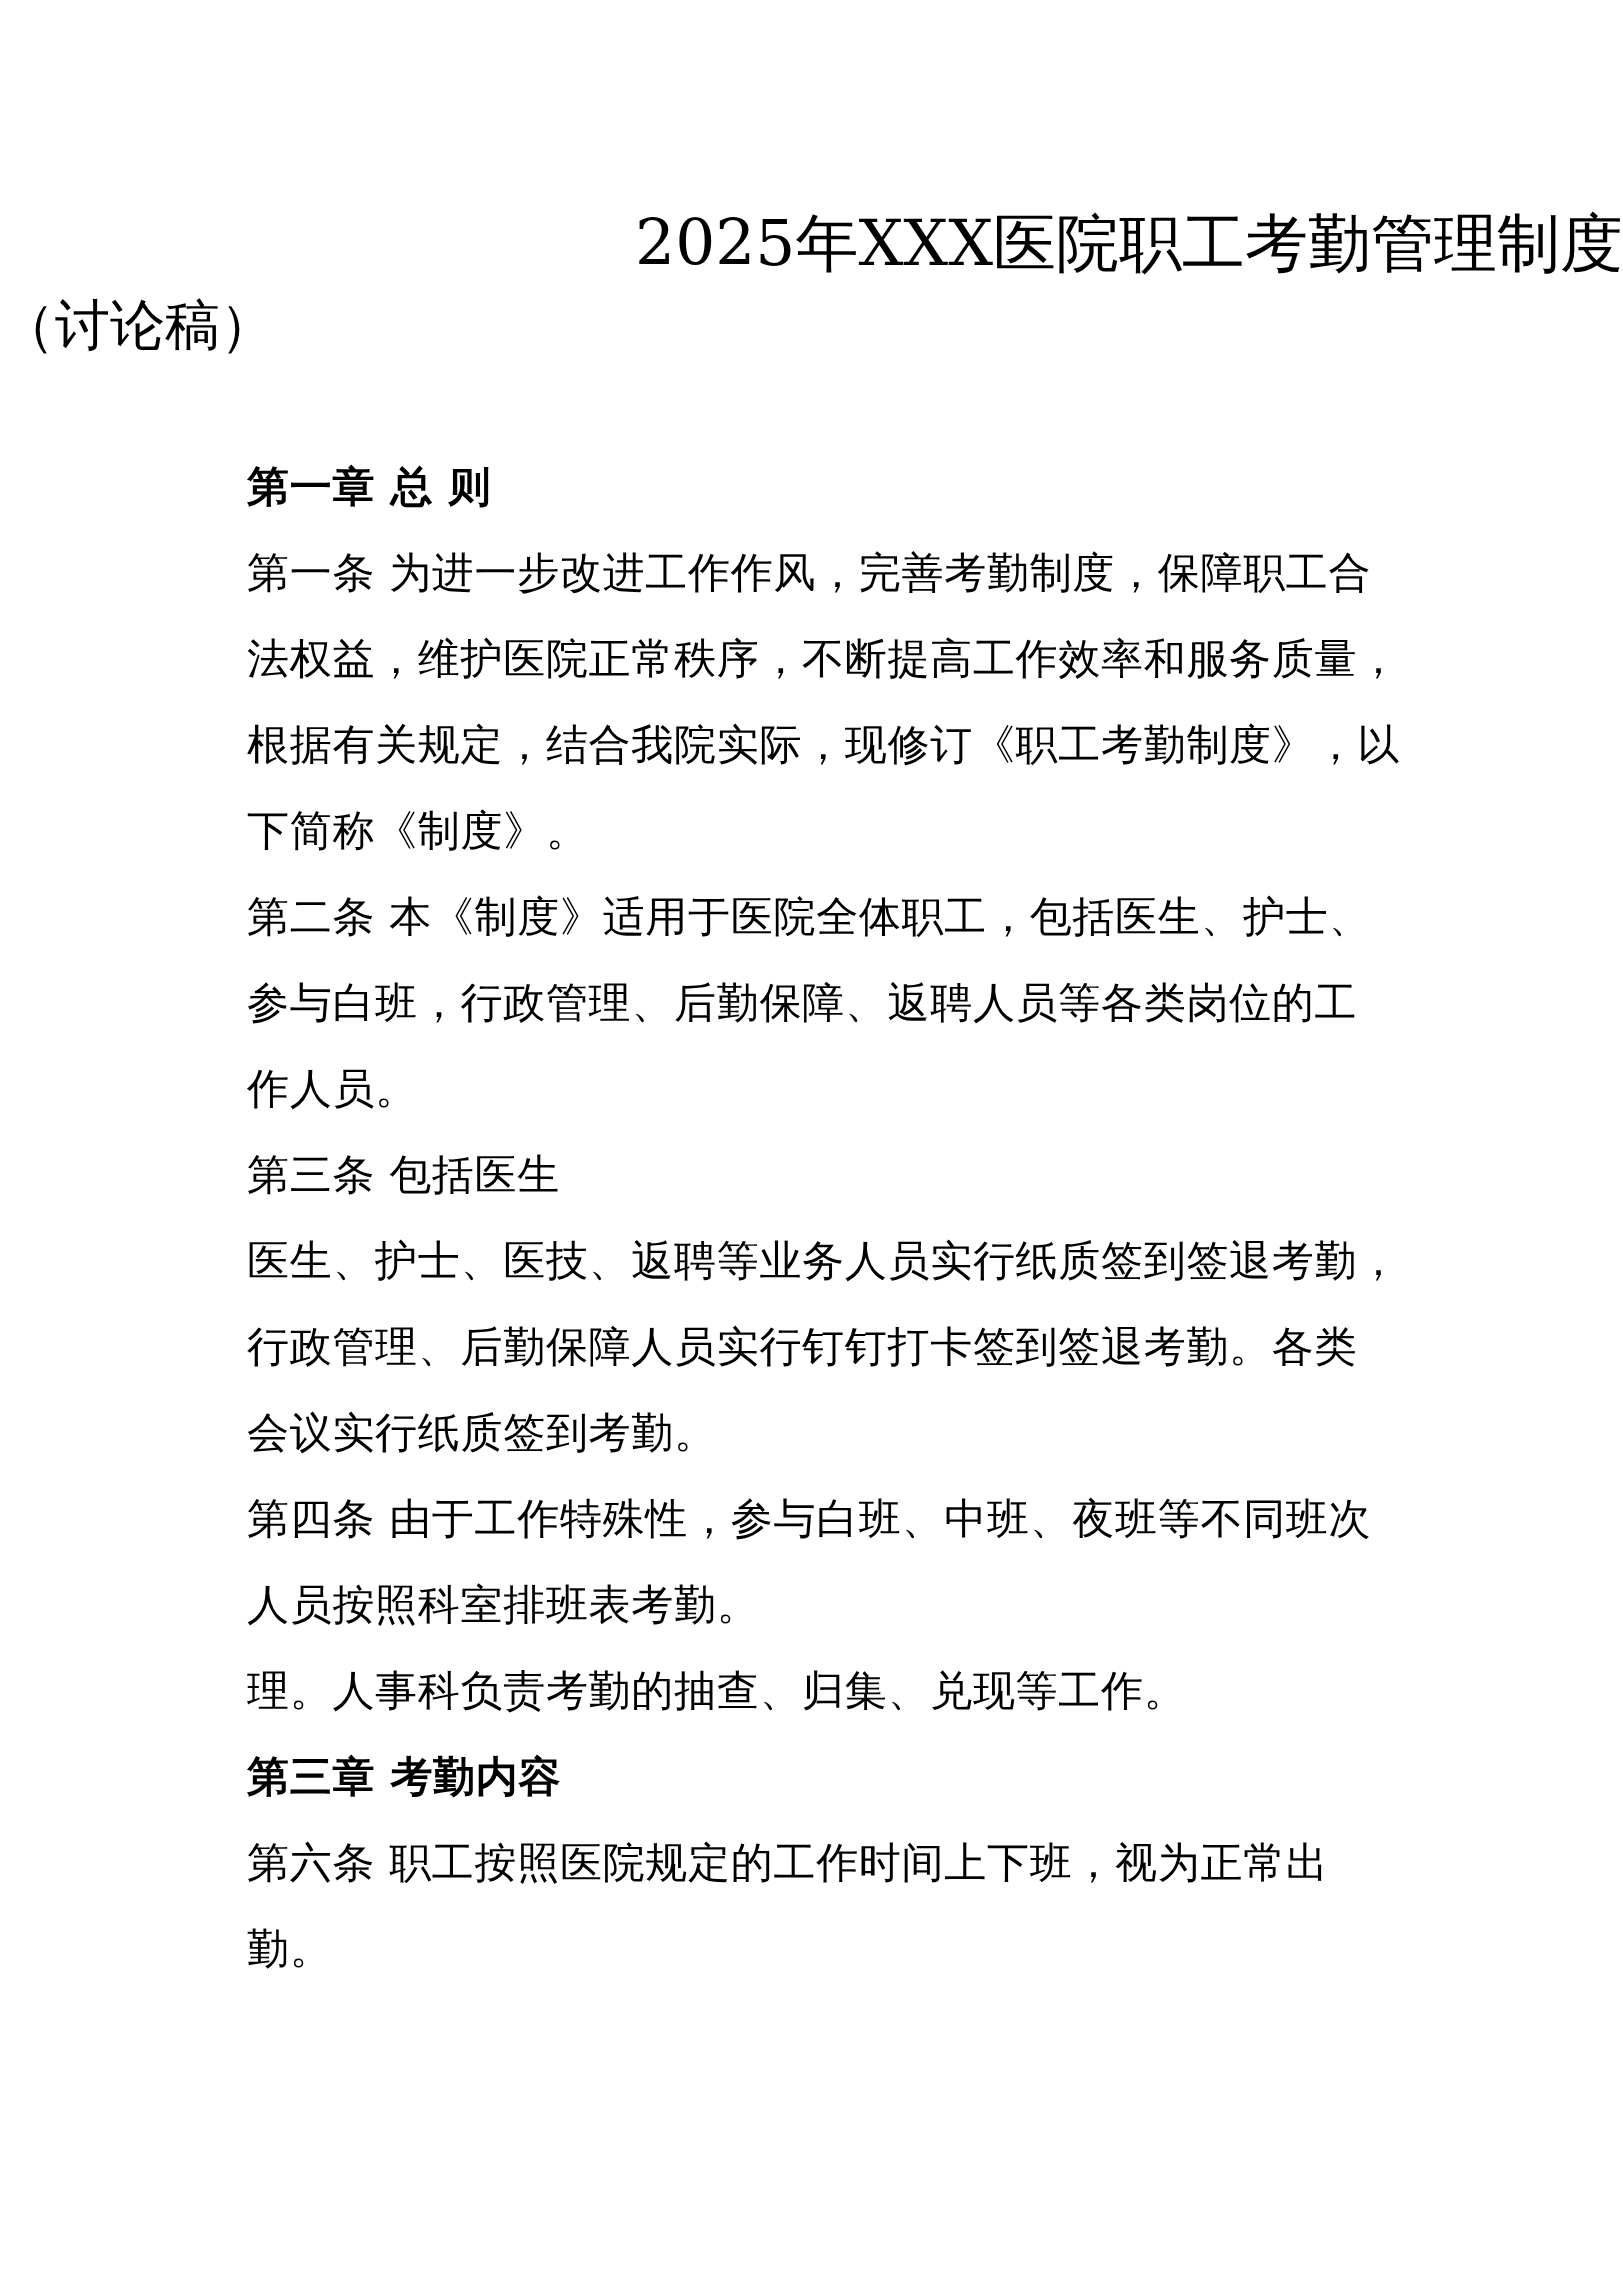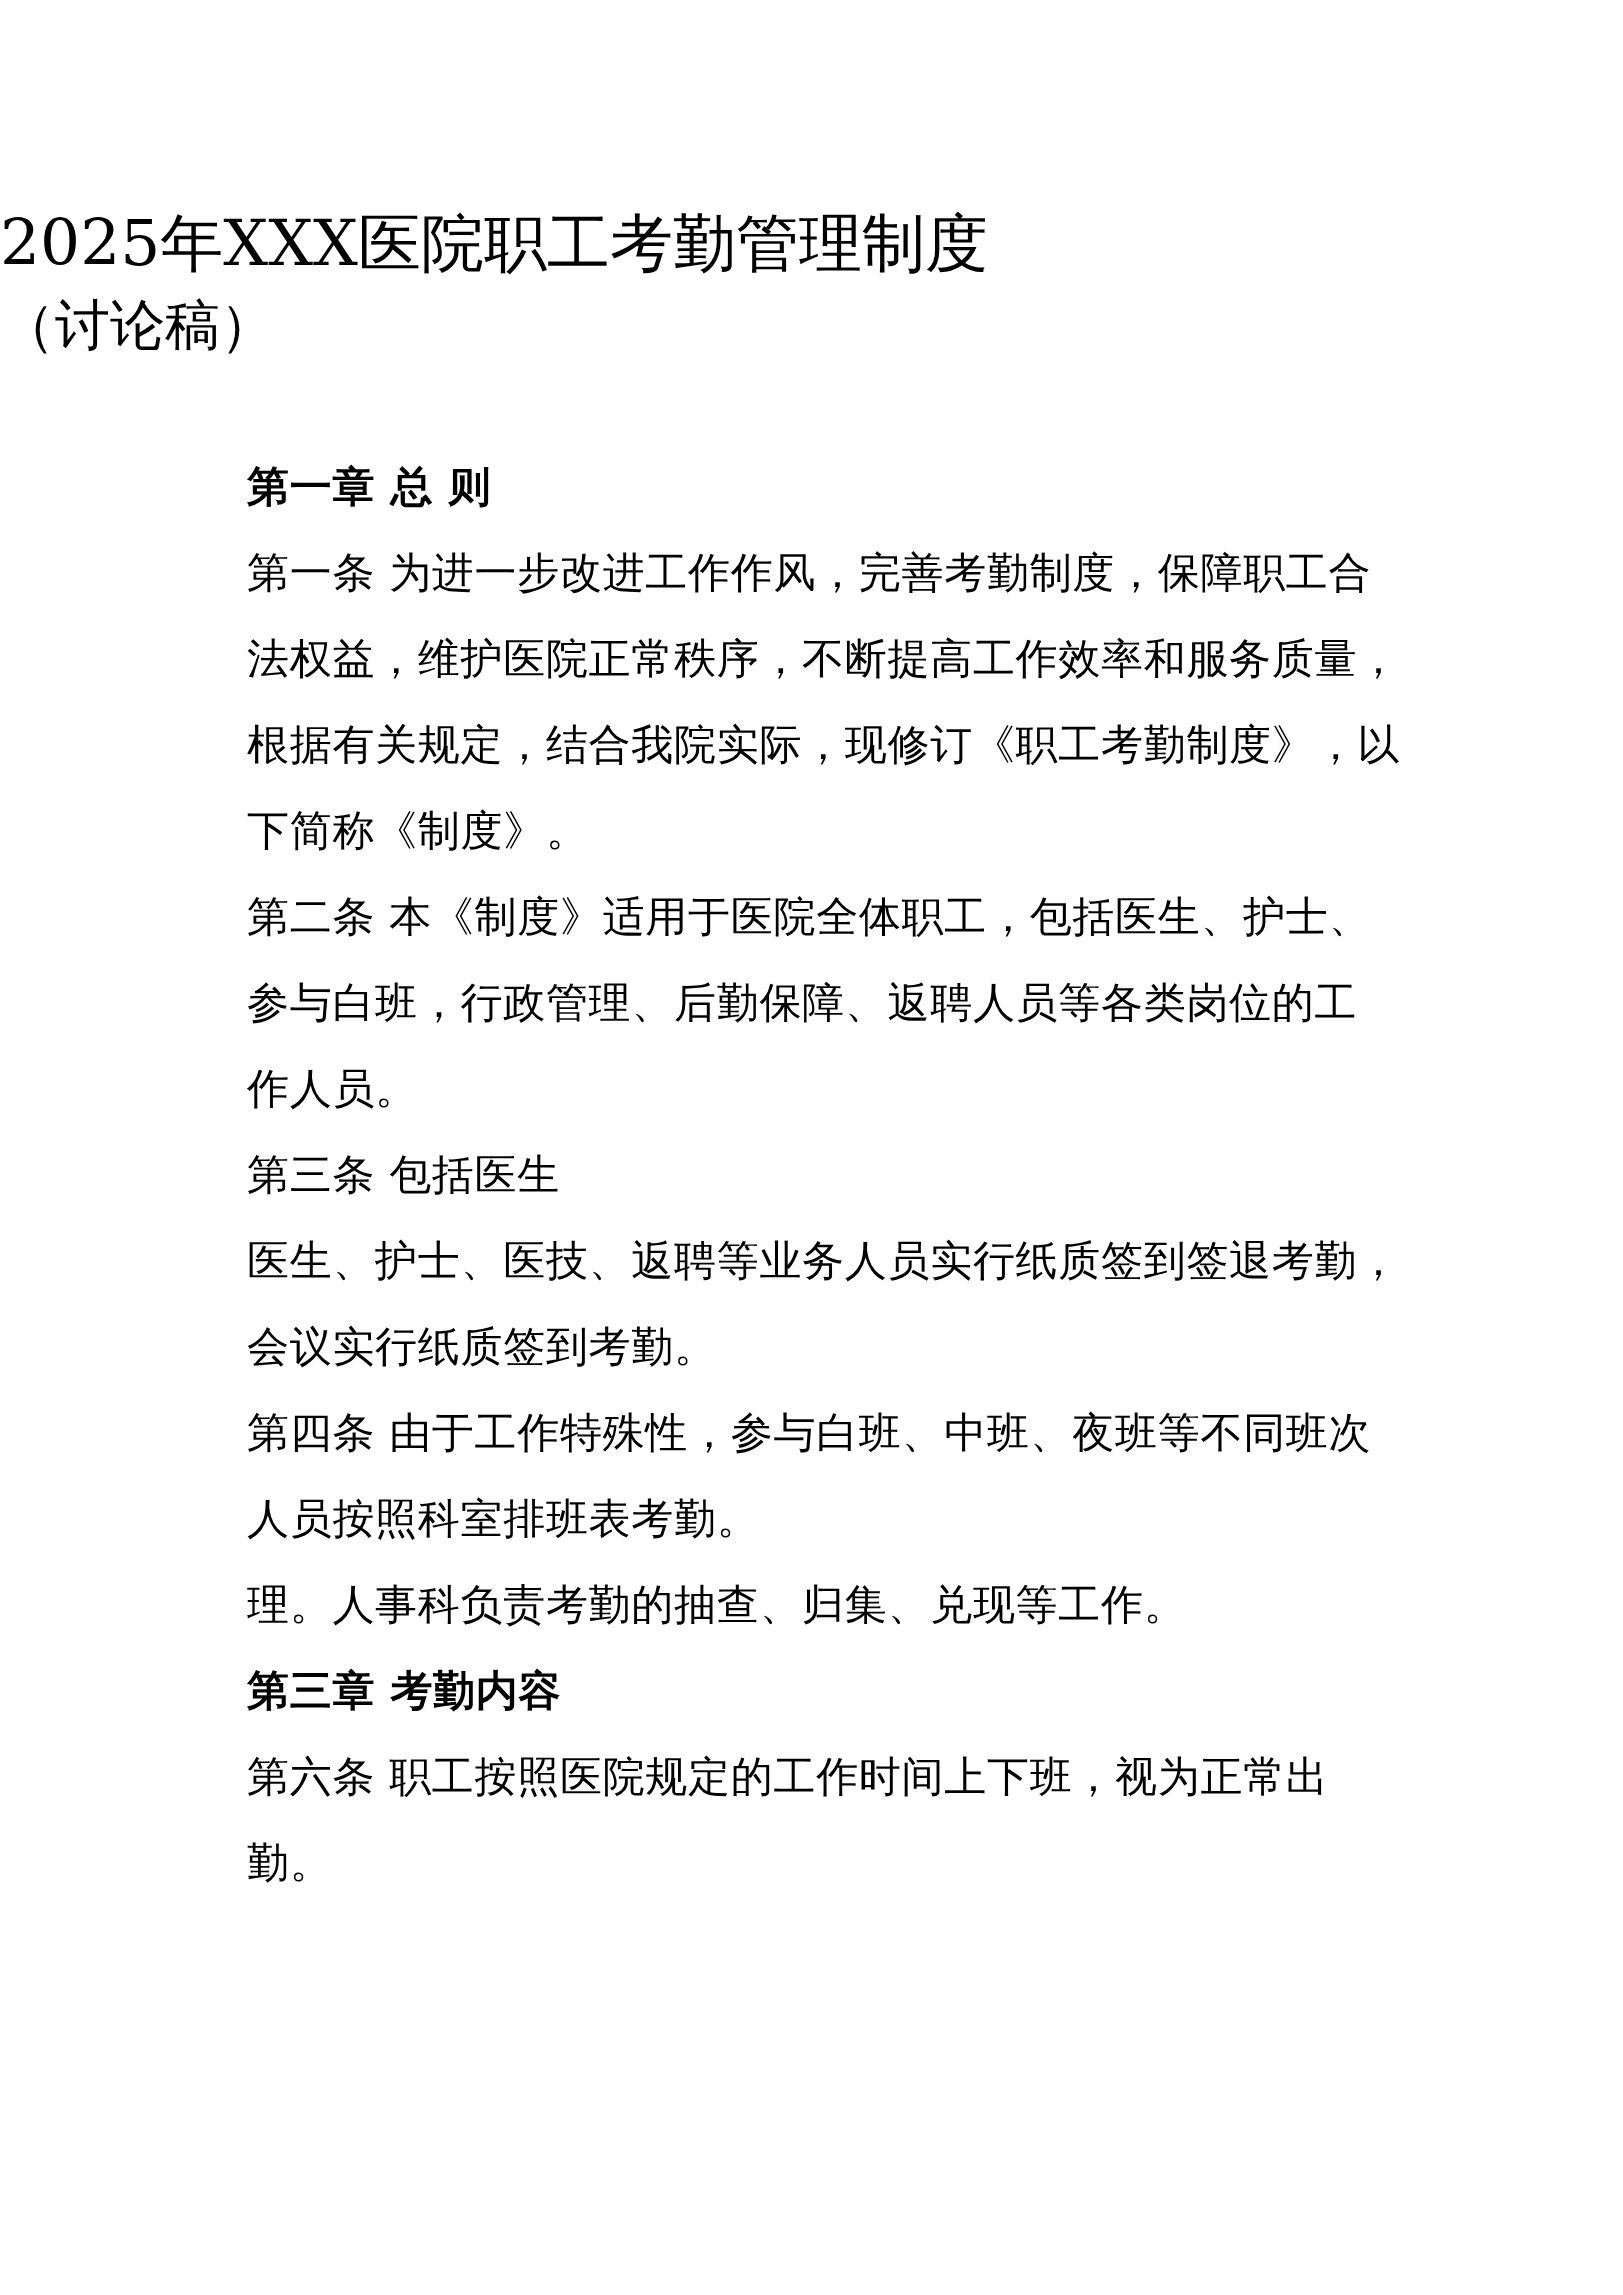--- a/index.html
+++ b/index.html
@@ -21,21 +21,21 @@
     top: 0;
     width: 1623px;
     height: 2295px;
     background: #ffffff;
   }
   .title {
     position: absolute;
     left: 0;
     width: 1623px;
     top: 204px;
-    text-align: left;
+    text-align: right;
     font-size: 63px;
     line-height: 79px;
     letter-spacing: 0px;
     font-weight: normal;
     margin: 0;
   }
   .subtitle {
     position: absolute;
     left: 0;
     width: 1623px;
@@ -73,20 +73,21 @@
     <div class="line heading">第一章  总  则</div>
     <div class="line">第一条  为进一步改进工作作风，完善考勤制度，保障职工合</div>
     <div class="line">法权益，维护医院正常秩序，不断提高工作效率和服务质量，</div>
     <div class="line">根据有关规定，结合我院实际，现修订《职工考勤制度》，以</div>
     <div class="line">下简称《制度》。</div>
     <div class="line">第二条  本《制度》适用于医院全体职工，包括医生、护士、</div>
     <div class="line">参与白班，行政管理、后勤保障、返聘人员等各类岗位的工</div>
     <div class="line">作人员。</div>
     <div class="line">第三条  包括医生</div>
     <div class="line">医生、护士、医技、返聘等业务人员实行纸质签到签退考勤，</div>
+    <div class="line">行政管理、后勤保障人员实行钉钉打卡签到签退考勤。各类</div>
     <div class="line">会议实行纸质签到考勤。</div>
     <div class="line">第四条  由于工作特殊性，参与白班、中班、夜班等不同班次</div>
     <div class="line">人员按照科室排班表考勤。</div>
     <div class="line">理。人事科负责考勤的抽查、归集、兑现等工作。</div>
     <div class="line heading">第三章  考勤内容</div>
     <div class="line">第六条  职工按照医院规定的工作时间上下班，视为正常出</div>
     <div class="line">勤。</div>
   </div>
 </div>
 

